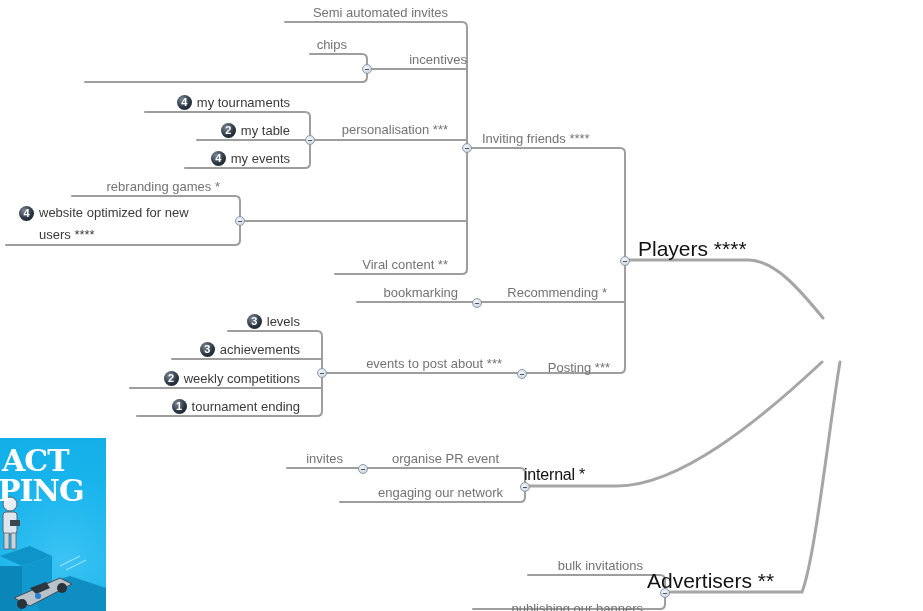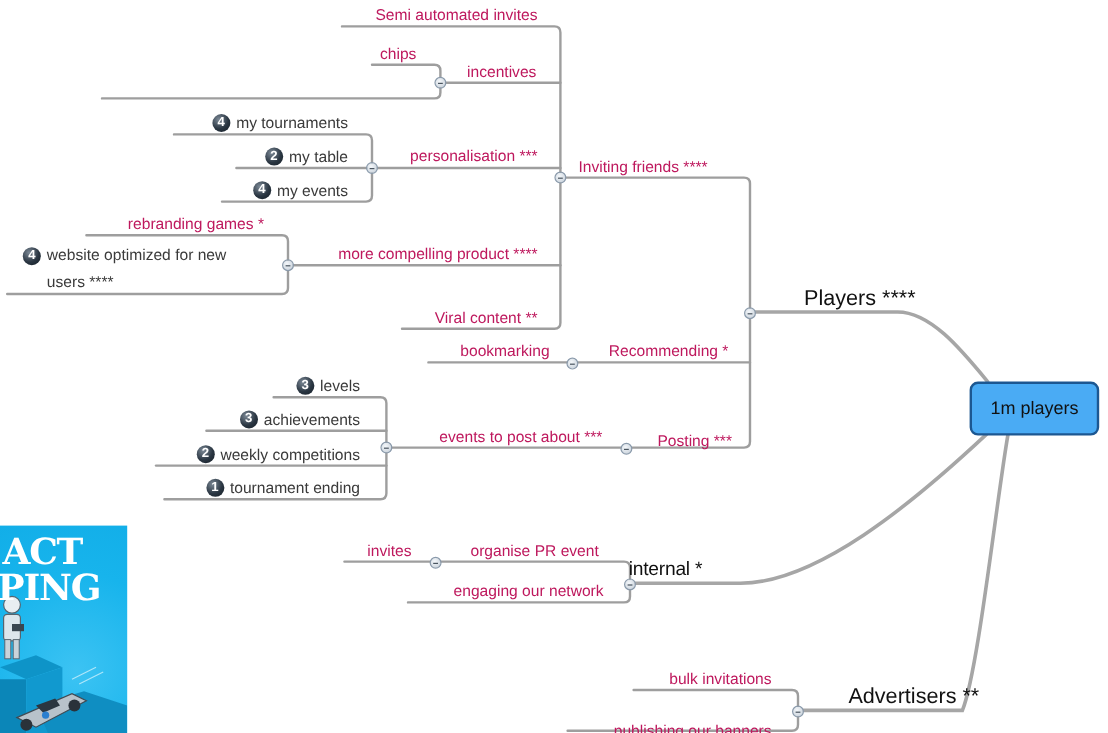--- a/index.html
+++ b/index.html
@@ -4,22 +4,22 @@
 <style>
   html, body { margin:0; padding:0; background:#ffffff; }
   #map {
     position:relative; width:923px; height:611px; overflow:hidden;
     background:#ffffff; font-family:"Liberation Sans", sans-serif; color:#3a3a3a;
   }
   svg.lines { position:absolute; left:0; top:0; }
   svg.lines path { fill:none; stroke:#9e9e9e; stroke-width:2; stroke-linecap:round; }
   svg.lines path.main { stroke:#a6a6a6; stroke-width:3; }
 
-  .lbl { position:absolute; font-size:13px; line-height:15px; white-space:nowrap; color:#be185d; }
-  .big { font-size:18px; line-height:19px; color:#111111;margin-left:32px; }
+  .lbl { position:absolute; font-size:13px; line-height:15px; white-space:nowrap; color:#737373; }
+  .big { font-size:21px; line-height:19px; color:#111111; }
   .mid { font-size:16px; line-height:19px; color:#111111; letter-spacing:-0.2px; }
 
   .grp { position:absolute; display:flex; align-items:center; gap:5px; white-space:nowrap;
          font-size:13px; line-height:15px; color:#3a3a3a; }
   .grp.wrap { align-items:flex-start; white-space:normal; }
   .grp.wrap .txt { width:182px; line-height:22px; display:block; }
   .grp.wrap .badge { margin-top:4px; }
 
   .badge { width:15px; height:15px; border-radius:50%; flex:0 0 15px;
            background:radial-gradient(circle at 35% 30%, #7b8895 0%, #2a3642 55%, #141c24 100%);
@@ -60,45 +60,41 @@
     <path d="M228,331 H317 Q322,331 322,336 V411 Q322,416 317,416 H137"></path>
     <path d="M172,359 H322"></path>
     <path d="M130,388 H322"></path>
     <path d="M287,468 H520 Q525,468 525,473 V497 Q525,502 520,502 H340"></path>
     <path d="M528,575 H660 Q665,575 665,580 V604 Q665,609 660,609 H473"></path>
     <path class="main" d="M625,260 H748 C775,260 800,290 823,318"></path>
     <path class="main" d="M525,486 H617 C680,486 760,420 822,362"></path>
     <path class="main" d="M665,592 H802 C815,560 830,420 840,362"></path>
   </svg>
 
-  <div class="root">
-    <span>1m players</span>
-  </div>
 
   <span class="lbl big" style="left:638px; top:239px;">Players ****</span>
   <span class="lbl" style="left:482px; top:131px;">Inviting friends ****</span>
   <span class="lbl" style="right:475px; top:5px;">Semi automated invites</span>
-  <span class="lbl" style="right:476px; top:52px;">incentives</span>
+  <span class="lbl" style="right:456px; top:52px;">incentives</span>
   <span class="lbl" style="right:576px; top:37px;">chips</span>
   <span class="lbl" style="right:475px; top:122px;">personalisation ***</span>
 
   <span class="grp" style="right:633px; top:95px;">
     <span class="badge">4</span>
     <span>my tournaments</span>
   </span>
   <span class="grp" style="right:633px; top:123px;">
     <span class="badge">2</span>
     <span>my table</span>
   </span>
   <span class="grp" style="right:633px; top:151px;">
     <span class="badge">4</span>
     <span>my events</span>
   </span>
 
-  <span class="lbl" style="right:475px; top:204px;">more compelling product ****</span>
   <span class="lbl" style="right:703px; top:179px;text-align:right;">rebranding games *</span>
   <span class="grp wrap" style="left:19px; top:202px;">
     <span class="badge">4</span>
     <span class="txt">website optimized for new users ****</span>
   </span>
   <span class="lbl" style="right:475px; top:257px;">Viral content **</span>
 
   <span class="lbl" style="right:316px; top:285px;">Recommending *</span>
   <span class="lbl" style="right:465px; top:285px;">bookmarking</span>
 
@@ -120,21 +116,21 @@
   <span class="grp" style="right:623px; top:399px;">
     <span class="badge">1</span>
     <span>tournament ending</span>
   </span>
 
   <span class="lbl mid" style="left:524px; top:465px;">internal *</span>
   <span class="lbl" style="right:424px; top:451px;">organise PR event</span>
   <span class="lbl" style="right:580px; top:451px;">invites</span>
   <span class="lbl" style="right:420px; top:485px;">engaging our network</span>
 
-  <span class="lbl big" style="left:675px; top:571px;">Advertisers **</span>
+  <span class="lbl big" style="left:647px; top:571px;">Advertisers **</span>
   <span class="lbl" style="right:280px; top:558px;">bulk invitations</span>
   <span class="lbl" style="right:280px; top:601px;text-align:right;">publishing our banners</span>
 
   <span class="tog" style="left:367px; top:69px;">
       <span class="minus"></span>
     </span>
   <span class="tog" style="left:310px; top:140px;">
       <span class="minus"></span>
     </span>
   <span class="tog" style="left:467px; top:148px;">

